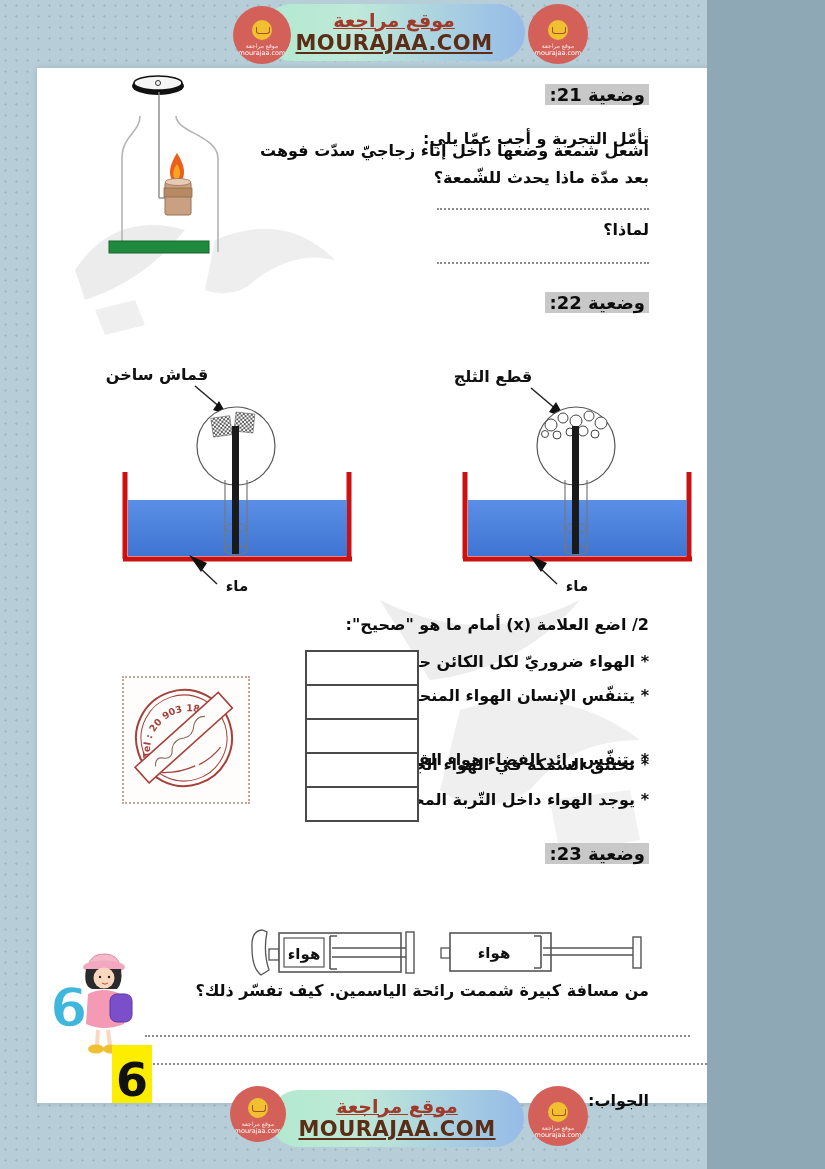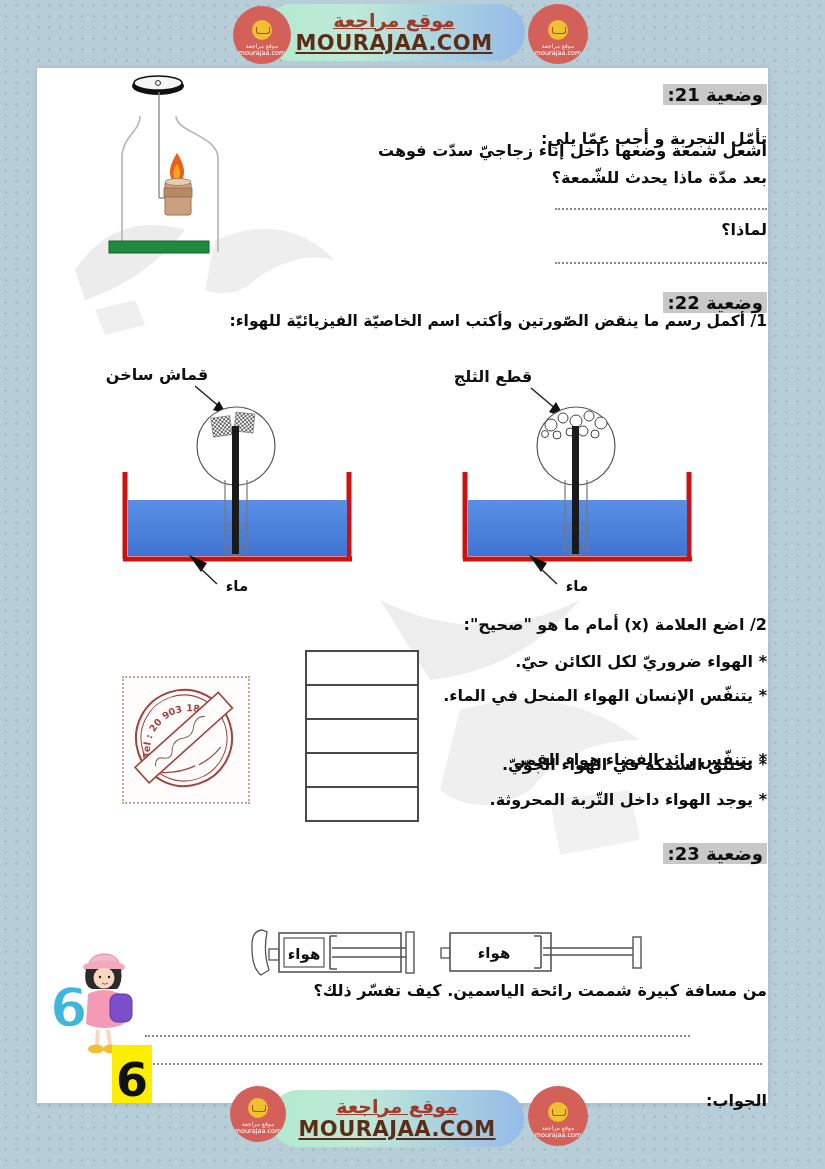--- a/index.html
+++ b/index.html
@@ -1,16 +1,16 @@
 <!DOCTYPE html>
 <html lang="ar"><head>
 <meta charset="utf-8">
 <style>
   html,body{margin:0;padding:0;background:#8fa8b5;}
-  .canvas{position:relative;width:825px;height:1169px;overflow:hidden;
+  .canvas{position:relative;width:707px;height:1169px;overflow:hidden;
     background-color:#b7cdd8;
     background-image:radial-gradient(#a0bac7 1.1px, transparent 1.2px);
     background-size:11px 11px;
     font-family:"DejaVu Sans",sans-serif;}
   .page{position:absolute;left:37px;top:68px;width:731px;height:1035px;background:#ffffff;box-shadow:0 0 6px rgba(0,0,0,.12);}
   
   .pill{position:absolute;width:262px;height:57px;border-radius:29px;
     background:linear-gradient(90deg,#b2e9cf 0%,#bfe9d8 35%,#96bbe8 100%);
     display:flex;flex-direction:column;align-items:center;justify-content:center;line-height:1.15;}
   .pill .t1{font-size:19px;font-weight:bold;color:#a03a2a;text-decoration:underline;direction:rtl;}
@@ -94,21 +94,20 @@
 
   <div class="ar-line" style="top:84px;margin-left:42px;"><span class="title-hl">وضعية 21:</span></div>
   <div class="ar-line" style="top:129px;">تأمّل التجربة و أجب عمّا يلي:</div>
   <div class="ar-line" style="top:141px;">أشعل شمعة وضعها داخل إناء زجاجيّ سدّت فوهت</div>
   <div class="ar-line" style="top:168px;">بعد مدّة ماذا يحدث للشّمعة؟</div>
   <div class="dotline" style="top:206px;right:58px;width:212px;"></div>
   <div class="ar-line" style="top:220px;">لماذا؟</div>
   <div class="dotline" style="top:260px;right:58px;width:212px;"></div>
 
   <div class="ar-line" style="top:292px;margin-left:25px;"><span class="title-hl">وضعية 22:</span></div>
-  <div class="ar-line" style="top:312px;font-size:15.5px;">1/ أكمل رسم ما ينقض الصّورتين وأكتب اسم الخاصيّة الفيزيائيّة للهواء:</div>
 
   <svg style="position:absolute;left:95px;top:358px;" width="300" height="242" viewBox="0 0 300 242">
     <defs>
       <pattern id="hatchA" width="4" height="4" patternUnits="userSpaceOnUse">
         <path d="M0,4 L4,0 M0,0 L4,4" stroke="#333" stroke-width="0.8"></path>
       </pattern>
       <linearGradient id="waterG" x1="0" y1="0" x2="0" y2="1">
         <stop offset="0" stop-color="#5b8fe6"></stop>
           <stop offset="1" stop-color="#3f74d2"></stop>
       </linearGradient>

